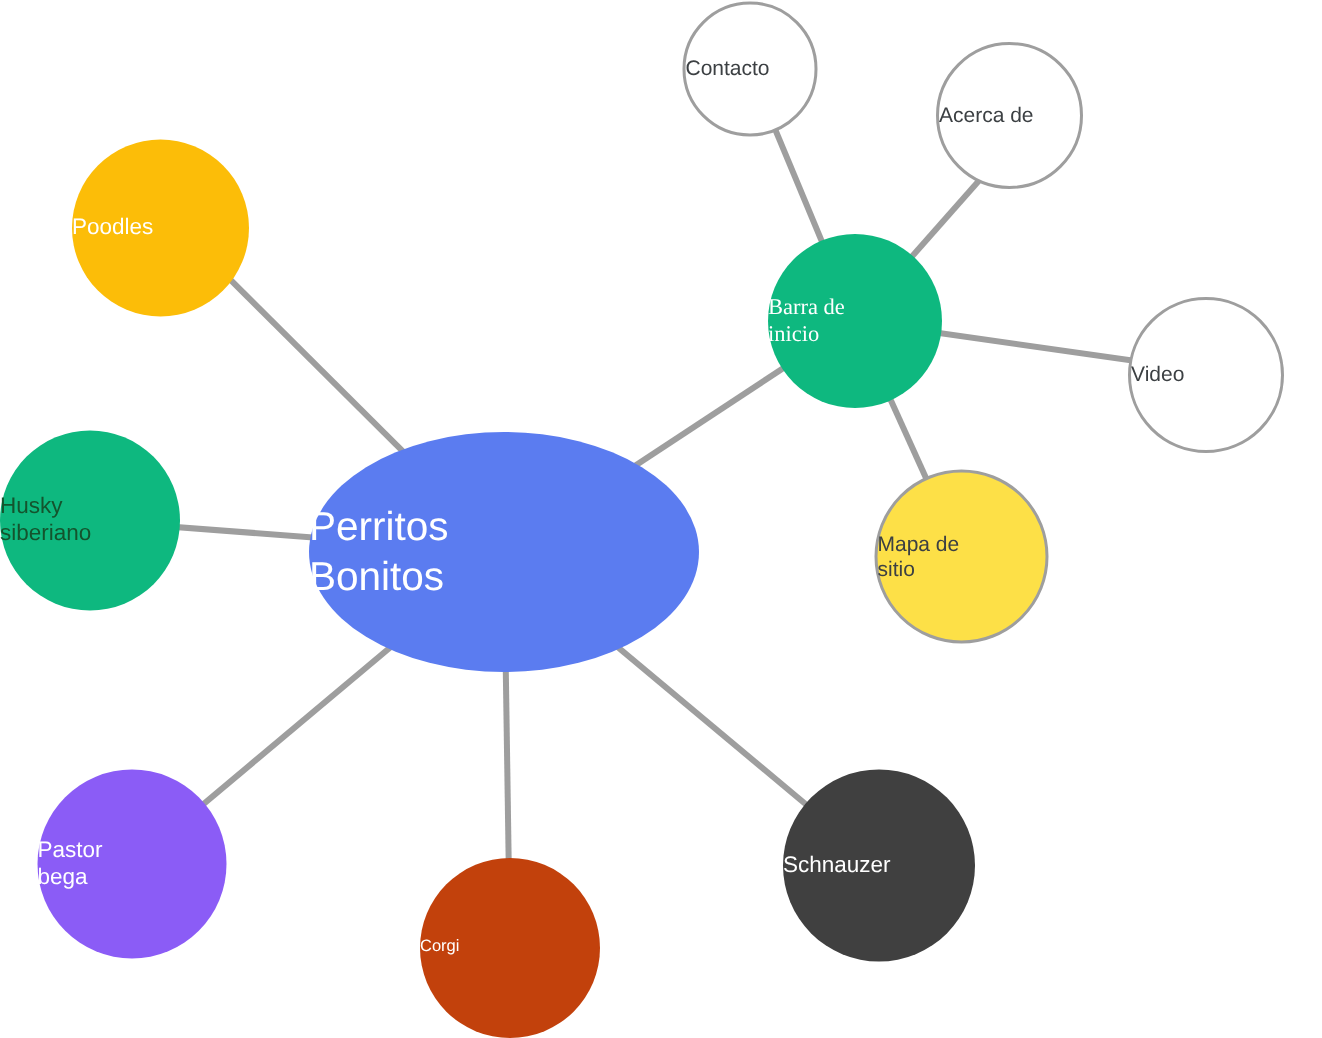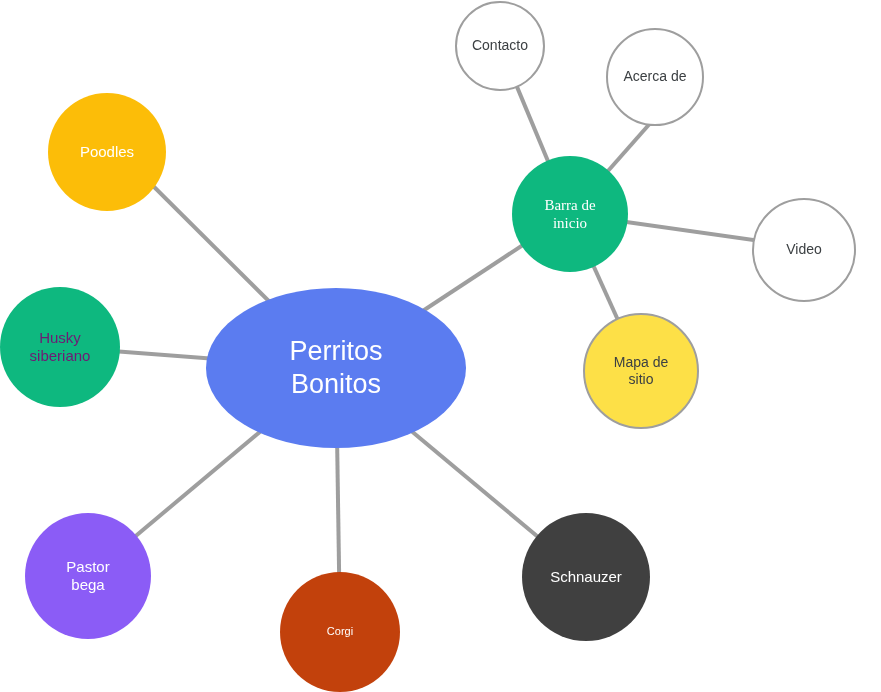--- a/index.html
+++ b/index.html
@@ -21,21 +21,21 @@
     top: 0;
     width: 881px;
     height: 692px;
   }
   .node {
     position: absolute;
     box-sizing: border-box;
     border-radius: 50%;
     display: flex;
     flex-direction: column;
-    align-items: center;
+    align-items: flex-start;
     justify-content: center;
     text-align: center;
     line-height: 1.22;
     cursor: pointer;
     user-select: none;
   }
   .node .label-line {
     display: block;
     white-space: nowrap;
   }
@@ -57,42 +57,42 @@
       <line x1="570" y1="214" x2="641" y2="371" stroke="#9e9e9e" stroke-width="4"></line>
     </svg>
 
 <div class="node" style="left: 206px; top: 288px; width: 260px; height: 160px; background: rgb(91, 124, 240); color: rgb(255, 255, 255); font-size: 27px;">
       <span class="label-line">Perritos</span>
       <span class="label-line">Bonitos</span>
     </div>
     <div class="node" style="left: 48px; top: 93px; width: 118px; height: 118px; background: rgb(252, 189, 8); color: rgb(255, 255, 255); font-size: 15px;">
       <span class="label-line">Poodles</span>
     </div>
-    <div class="node" style="left: 0px; top: 287px; width: 120px; height: 120px; background: rgb(14, 184, 127); color: #701a75; font-size: 15px;">
+    <div class="node" style="left: 0px; top: 287px; width: 120px; height: 120px; background: rgb(14, 184, 127); color: #14532d; font-size: 15px;">
       <span class="label-line">Husky</span>
       <span class="label-line">siberiano</span>
     </div>
     <div class="node" style="left: 25px; top: 513px; width: 126px; height: 126px; background: #8b5cf6; color: rgb(255, 255, 255); font-size: 15px;">
       <span class="label-line">Pastor</span>
       <span class="label-line">bega</span>
     </div>
     <div class="node" style="left: 280px; top: 572px; width: 120px; height: 120px; background: #c2410c; color: rgb(255, 255, 255); font-size: 11px;">
       <span class="label-line">Corgi</span>
     </div>
     <div class="node" style="left: 522px; top: 513px; width: 128px; height: 128px; background: #404040; color: rgb(255, 255, 255); font-size: 15px;">
       <span class="label-line">Schnauzer</span>
     </div>
     <div class="node" style="left: 512px; top: 156px; width: 116px; height: 116px; background: rgb(14, 184, 127); color: rgb(255, 255, 255); font-size: 15px; font-family: Liberation Serif, serif;">
       <span class="label-line">Barra de</span>
       <span class="label-line">inicio</span>
     </div>
     <div class="node" style="left: 455px; top: 1px; width: 90px; height: 90px; background: rgb(255, 255, 255); color: rgb(60, 64, 67); font-size: 14px; border: 2px solid rgb(158, 158, 158);">
       <span class="label-line">Contacto</span>
     </div>
-    <div class="node" style="left: 606px; top: 28px; width: 98px; height: 98px; background: rgb(255, 255, 255); color: rgb(60, 64, 67); font-size: 14px; border: 2px solid rgb(158, 158, 158);">
+    <div class="node" style="left: 624px; top: 28px; width: 98px; height: 98px; background: rgb(255, 255, 255); color: rgb(60, 64, 67); font-size: 14px; border: 2px solid rgb(158, 158, 158);">
       <span class="label-line">Acerca de</span>
     </div>
     <div class="node" style="left: 752px; top: 198px; width: 104px; height: 104px; background: rgb(255, 255, 255); color: rgb(60, 64, 67); font-size: 14px; border: 2px solid rgb(158, 158, 158);">
       <span class="label-line">Video</span>
     </div>
     <div class="node" style="left: 583px; top: 313px; width: 116px; height: 116px; background: #fde047; color: rgb(60, 64, 67); font-size: 14px; border: 2px solid rgb(158, 158, 158);">
       <span class="label-line">Mapa de</span>
       <span class="label-line">sitio</span>
     </div>
   </div>

